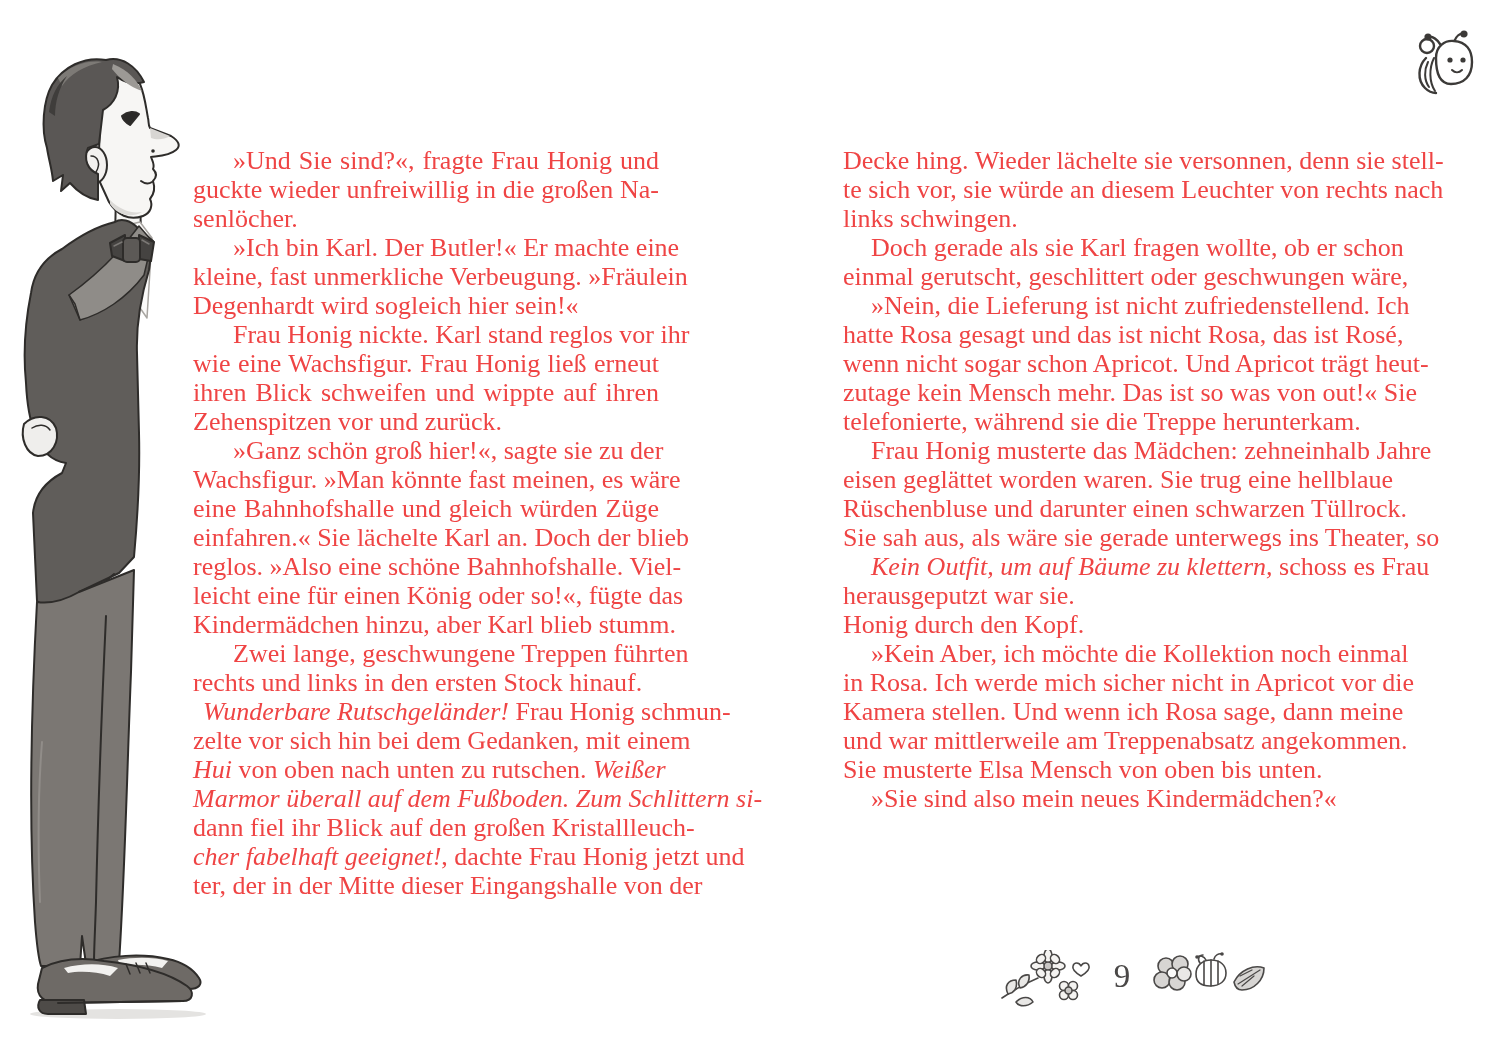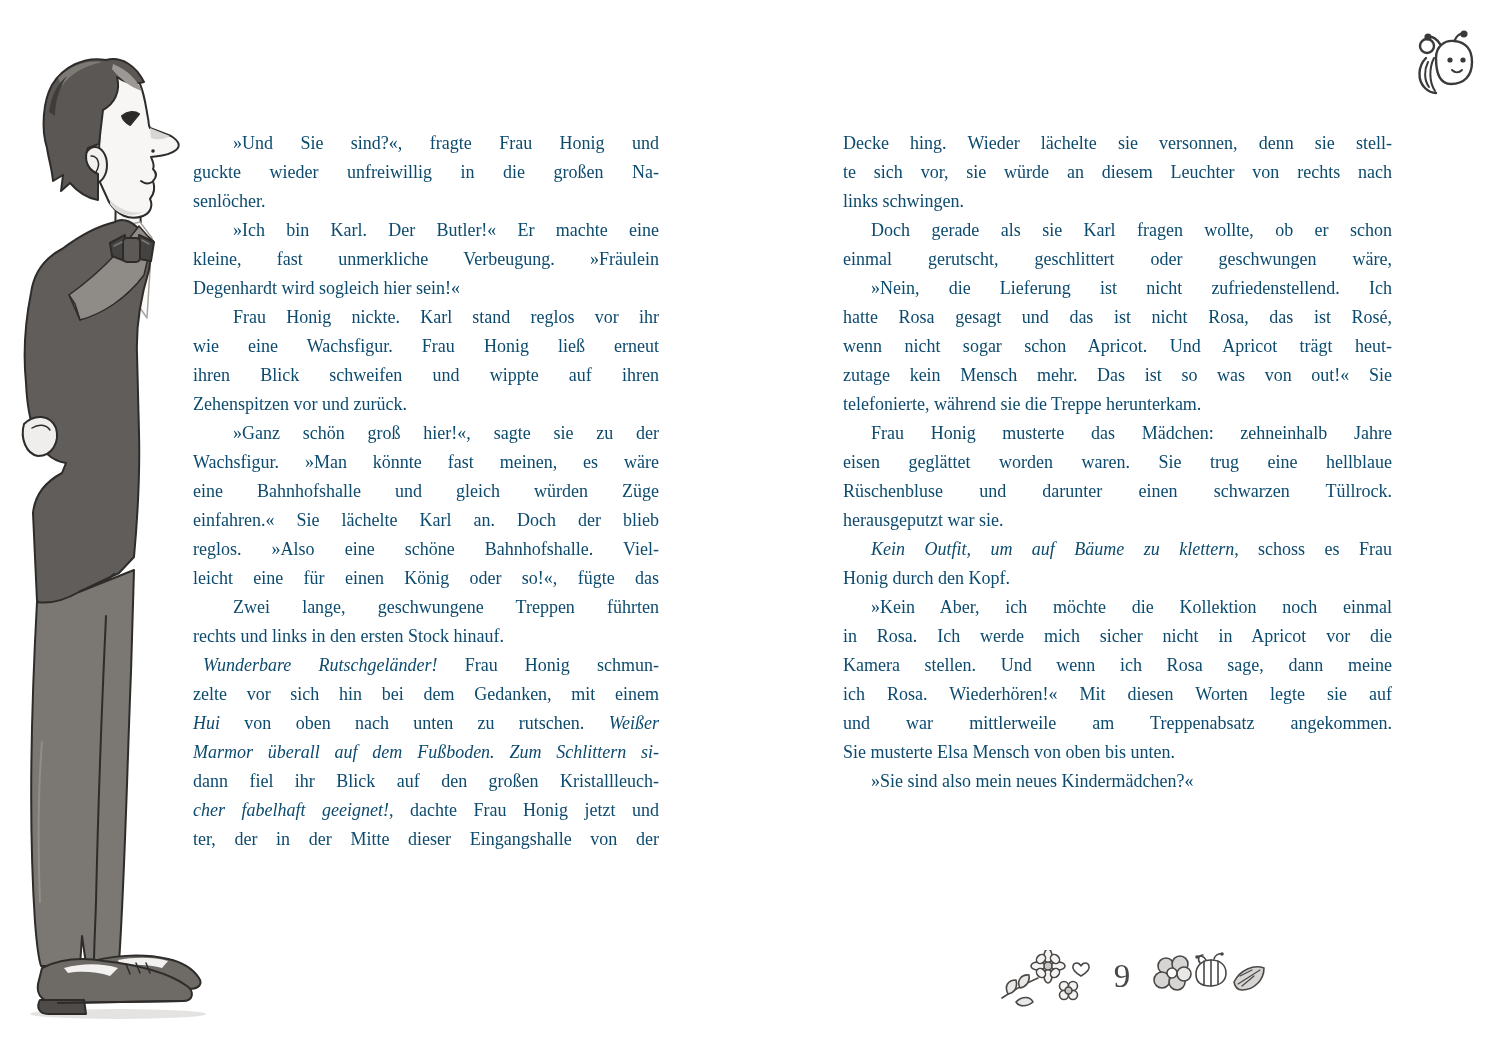--- a/index.html
+++ b/index.html
@@ -5,23 +5,23 @@
   html,body{margin:0;padding:0;}
   body{
     width:1500px;height:1060px;position:relative;overflow:hidden;
     background:#ffffff;
     font-family:"Liberation Serif","DejaVu Serif",serif;
     color:#2d2b29;
   }
   .spread{position:absolute;inset:0;}
   
   .textcol{
-    position:absolute;top:129px;
-    font-size:18px;line-height:29px;
-    color:#0c4a6e;
+    position:absolute;top:146px;
+    font-size:26px;line-height:29px;
+    color:#ef4444;
   }
   .textcol.left{left:193px;width:466px;}
   .textcol.right{left:843px;width:549px;}
   .line{
     text-align:justify;
     text-align-last:justify;
     -moz-text-align-last:justify;
     white-space:nowrap;overflow:visible;
     height:29px;
   }
@@ -130,20 +130,21 @@
       <div class="line ind-p"><span>Frau Honig nickte. Karl stand reglos vor ihr</span></div>
       <div class="line"><span>wie eine Wachsfigur. Frau Honig ließ erneut</span></div>
       <div class="line"><span>ihren Blick schweifen und wippte auf ihren</span></div>
       <div class="line end"><span>Zehenspitzen vor und zurück.</span></div>
       <div class="line ind-p"><span>»Ganz schön groß hier!«, sagte sie zu der</span></div>
       <div class="line"><span>Wachsfigur. »Man könnte fast meinen, es wäre</span></div>
       <div class="line"><span>eine Bahnhofshalle und gleich würden Züge</span></div>
       <div class="line"><span>einfahren.« Sie lächelte Karl an. Doch der blieb</span></div>
       <div class="line"><span>reglos. »Also eine schöne Bahnhofshalle. Viel-</span></div>
       <div class="line"><span>leicht eine für einen König oder so!«, fügte das</span></div>
+      <div class="line end"><span>Kindermädchen hinzu, aber Karl blieb stumm.</span></div>
       <div class="line ind-p"><span>Zwei lange, geschwungene Treppen führten</span></div>
       <div class="line end"><span>rechts und links in den ersten Stock hinauf.</span></div>
       <div class="line ind-s"><span class="it">Wunderbare Rutschgeländer!</span><span> Frau Honig schmun-</span></div>
       <div class="line"><span>zelte vor sich hin bei dem Gedanken, mit einem</span></div>
       <div class="line"><span class="it">Hui</span><span> von oben nach unten zu rutschen. </span><span class="it">Weißer</span></div>
       <div class="line"><span class="it">Marmor überall auf dem Fußboden. Zum Schlittern si-</span></div>
       <div class="line"><span>dann fiel ihr Blick auf den großen Kristallleuch-</span></div>
       <div class="line"><span class="it">cher fabelhaft geeignet!</span><span>, dachte Frau Honig jetzt und</span></div>
       <div class="line"><span>ter, der in der Mitte dieser Eingangshalle von der</span></div>
     </div>
@@ -155,27 +156,27 @@
       <div class="line ind-p"><span>Doch gerade als sie Karl fragen wollte, ob er schon</span></div>
       <div class="line"><span>einmal gerutscht, geschlittert oder geschwungen wäre,</span></div>
       <div class="line ind-p"><span>»Nein, die Lieferung ist nicht zufriedenstellend. Ich</span></div>
       <div class="line"><span>hatte Rosa gesagt und das ist nicht Rosa, das ist Rosé,</span></div>
       <div class="line"><span>wenn nicht sogar schon Apricot. Und Apricot trägt heut-</span></div>
       <div class="line"><span>zutage kein Mensch mehr. Das ist so was von out!« Sie</span></div>
       <div class="line end"><span>telefonierte, während sie die Treppe herunterkam.</span></div>
       <div class="line ind-p"><span>Frau Honig musterte das Mädchen: zehneinhalb Jahre</span></div>
       <div class="line"><span>eisen geglättet worden waren. Sie trug eine hellblaue</span></div>
       <div class="line"><span>Rüschenbluse und darunter einen schwarzen Tüllrock.</span></div>
+      <div class="line"><span>Sie sah aus, als wäre sie gerade unterwegs ins Theater, so</span></div>
+      <div class="line ind-p"><span class="it">Kein Outfit, um auf Bäume zu klettern,</span><span> schoss es Frau</span></div>
       <div class="line end"><span>herausgeputzt war sie.</span></div>
-      <div class="line ind-p"><span class="it">Kein Outfit, um auf Bäume zu klettern,</span><span> schoss es Frau</span></div>
       <div class="line end"><span>Honig durch den Kopf.</span></div>
       <div class="line ind-p"><span>»Kein Aber, ich möchte die Kollektion noch einmal</span></div>
       <div class="line"><span>in Rosa. Ich werde mich sicher nicht in Apricot vor die</span></div>
       <div class="line"><span>Kamera stellen. Und wenn ich Rosa sage, dann meine</span></div>
-      <div class="line"><span>ich Rosa. Wiederhören!« Mit diesen Worten legte sie auf</span></div>
       <div class="line"><span>und war mittlerweile am Treppenabsatz angekommen.</span></div>
       <div class="line end"><span>Sie musterte Elsa Mensch von oben bis unten.</span></div>
       <div class="line end ind-p"><span>»Sie sind also mein neues Kindermädchen?«</span></div>
     </div>
 
   <svg class="orn" style="left:1414px;top:28px;" width="66" height="72" viewBox="0 0 66 72">
     <g stroke="#3c3a38" stroke-width="2.4" fill="none" stroke-linecap="round">
       <circle cx="13" cy="18" r="7"></circle>
       <path d="M12,30 C4,38 3,52 11,60 C14,63 18,65 22,65"></path>
       <path d="M14,34 C10,42 10,52 15,59 M20,30 C15,40 15,54 21,63" stroke-width="2"></path>

